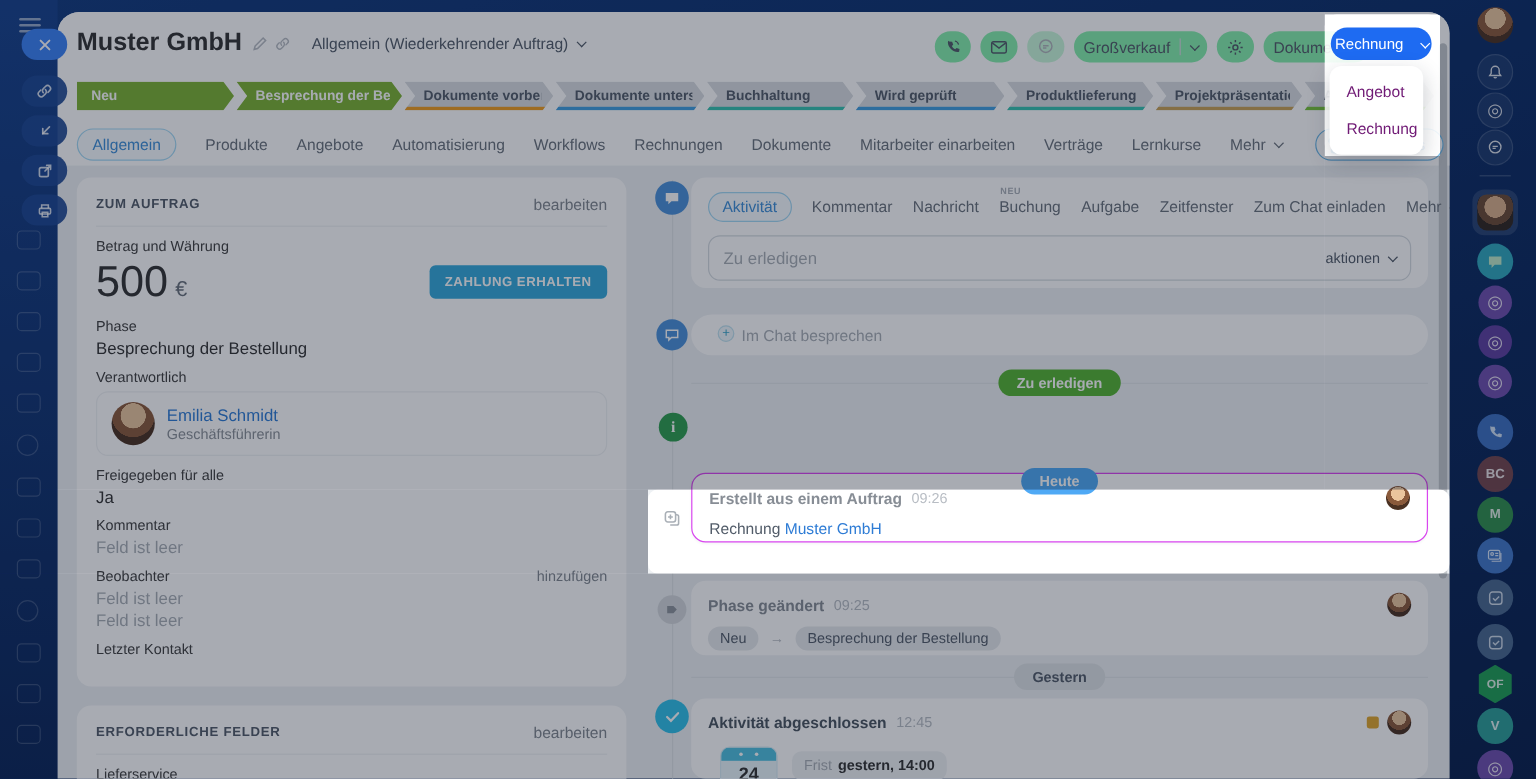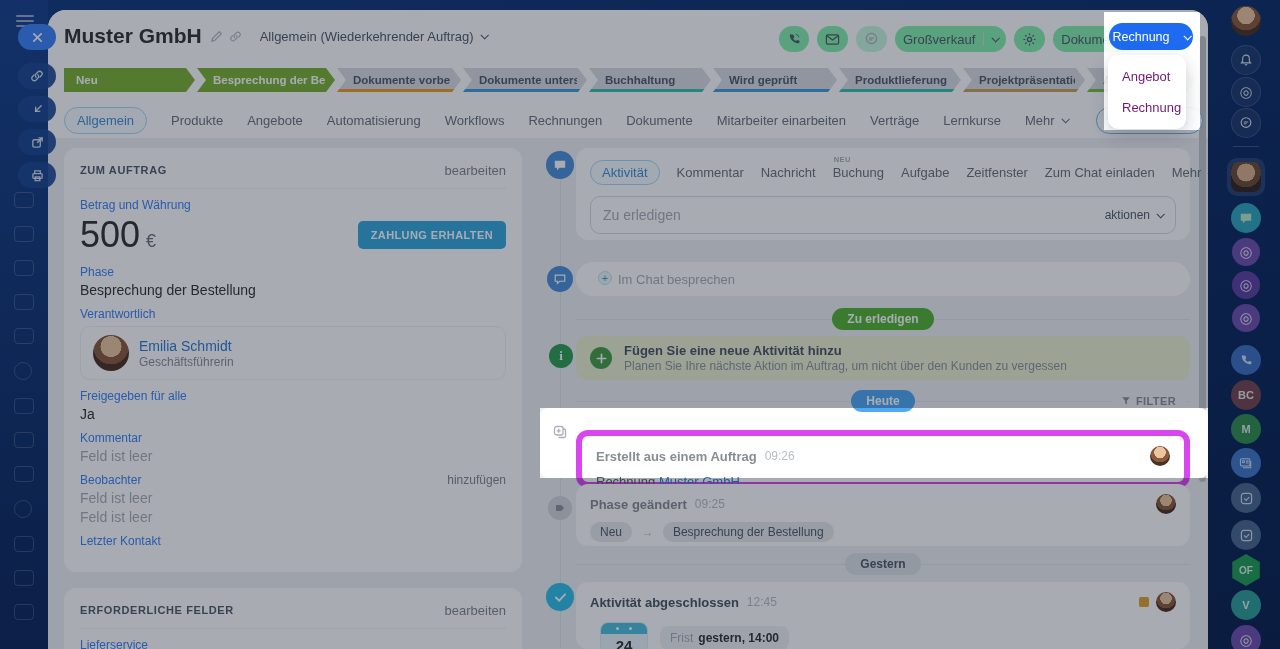--- a/index.html
+++ b/index.html
@@ -68,21 +68,21 @@
   .wf-ic i:nth-child(3){left:2px;top:8px;}
 
   
   .card{position:absolute;background:#fff;border-radius:12px;padding:13px 16px;}
   .card1{left:16px;top:138px;width:458px;height:424px;overflow:hidden;}
   .card2{left:16px;top:578px;width:458px;height:80px;}
   .card-head{display:flex;justify-content:space-between;align-items:center;height:18px;}
   .card-title{font-size:11px;font-weight:bold;letter-spacing:.6px;color:#525c69;}
   .card-link{font-size:13px;color:#80878f;}
   .card-hr{border:none;border-top:1px solid #f0f2f4;margin:9px 0 8px;}
-  .f-label{font-size:12px;color:#3b82f6;margin-top:9px;}
+  .f-label{font-size:12px;color:#404040;margin-top:9px;}
   .f-value{font-size:14px;color:#333;margin-top:3px;}
   .f-value.empty{color:#a8aeb5;}
   .amount-row{position:relative;margin-top:2px;height:42px;}
   .amount{font-size:36px;font-weight:300;color:#333;line-height:42px;}
   .amount .cur{font-size:18px;color:#6a727c;font-weight:400;margin-left:6px;}
   .pay-btn{position:absolute;right:0;top:7px;background:#34aadc;color:#fff;font-size:11px;font-weight:bold;
     letter-spacing:.4px;padding:8px 13px;border-radius:5px;border:none;}
   .person-box{margin-top:5px;border:1px solid #f0f2f4;border-radius:10px;height:54px;display:flex;align-items:center;padding:0 12px;gap:10px;}
   .avatar{border-radius:50%;background:radial-gradient(circle at 50% 32%,#eac59d 0 34%,#8a5a3b 35% 58%,#4a3122 59% 100%);flex:none;}
   .av36{width:36px;height:36px;} .av22{width:22px;height:22px;} .av20{width:20px;height:20px;} .av30{width:30px;height:30px;}
@@ -437,51 +437,40 @@
       </span>
       <span class="placeholder" style="font-size:13px">Im Chat besprechen</span>
     </div>
 
     <div class="feed-sep" style="top:298px;height:22px;">
       <span class="line"></span>
       <span class="pill green">Zu erledigen</span>
     </div>
 
     <div class="rail-ic" style="left:501px;top:334px;width:24px;height:24px;background:#2e9e4f;font-size:13px;font-weight:bold;font-family:'Liberation Serif',serif;">i</div>
-    <div class="feed-card banner">
-      <span class="plus-circle">
-        <svg width="11" height="11" viewBox="0 0 12 12">
-            <path d="M6 1.5v9M1.5 6h9" stroke="#fff" stroke-width="1.8" stroke-linecap="round"></path>
-          </svg>
-      </span>
-      <span>
-        <div class="banner-title">Fügen Sie eine neue Aktivität hinzu</div>
-        <div class="banner-sub">Planen Sie Ihre nächste Aktion im Auftrag, um nicht über den Kunden zu vergessen</div>
-      </span>
-    </div>
 
     <div class="feed-sep" style="top:380px;height:22px;">
       <span class="line"></span>
       <span class="pill blue">Heute</span>
       <span class="filter">
         <svg width="10" height="10" viewBox="0 0 12 12">
             <path d="M1.5 1.5h9L7 5.8v4.4L5 8.7V5.8z" fill="currentColor"></path>
           </svg>
         <span>FILTER</span>
       </span>
     </div>
 
     <div class="spot-band"></div>
     <div class="rail-ic" style="left:497px;top:407px;width:30px;height:30px;background:#fff;color:#a9afb6;">
       <svg width="16" height="16" viewBox="0 0 16 16" fill="none" stroke="currentColor" stroke-width="1.3">
           <rect x="2.5" y="2.5" width="8.5" height="8.5" rx="2"></rect>
           <path d="M6.7 4.8v4M4.7 6.8h4M11 5h1a1.5 1.5 0 0 1 1.5 1.5V12A1.5 1.5 0 0 1 12 13.5H6.5"></path>
         </svg>
     </div>
-    <div class="item-card" style="top:420px;height:58px;border:6px solid #d946ef;box-shadow:0 1px 2px rgba(40,50,60,.05);">
+    <div class="item-card" style="top:384px;height:58px;border:1px solid #d946ef;box-shadow:0 1px 2px rgba(40,50,60,.05);">
       <div class="it-head">
         <span class="it-title">Erstellt aus einem Auftrag</span>
         <span class="it-time">09:26</span>
         <span class="it-right">
             <span class="avatar av20"></span>
           </span>
       </div>
       <div class="it-body">
         <span>Rechnung</span>
         <a href="#">Muster GmbH</a>

